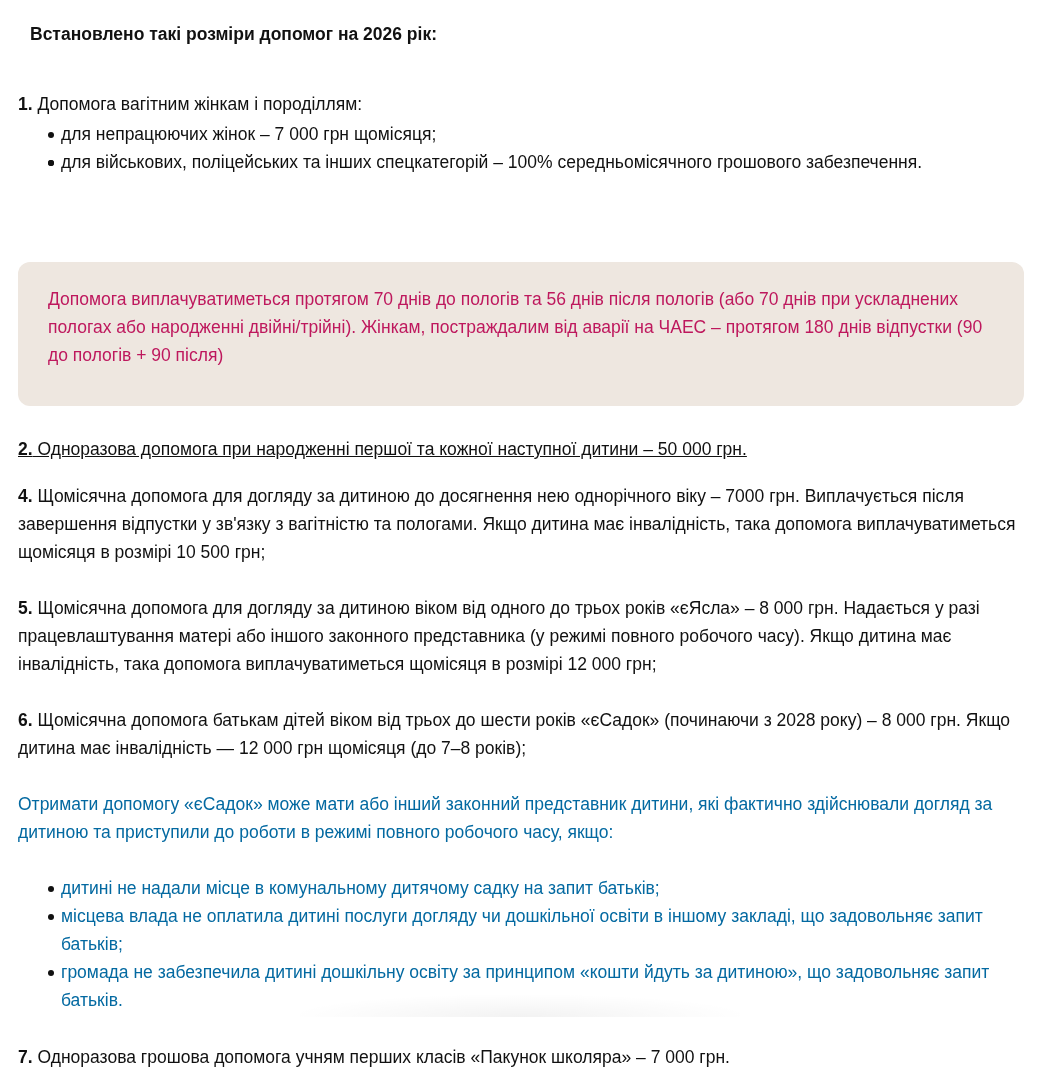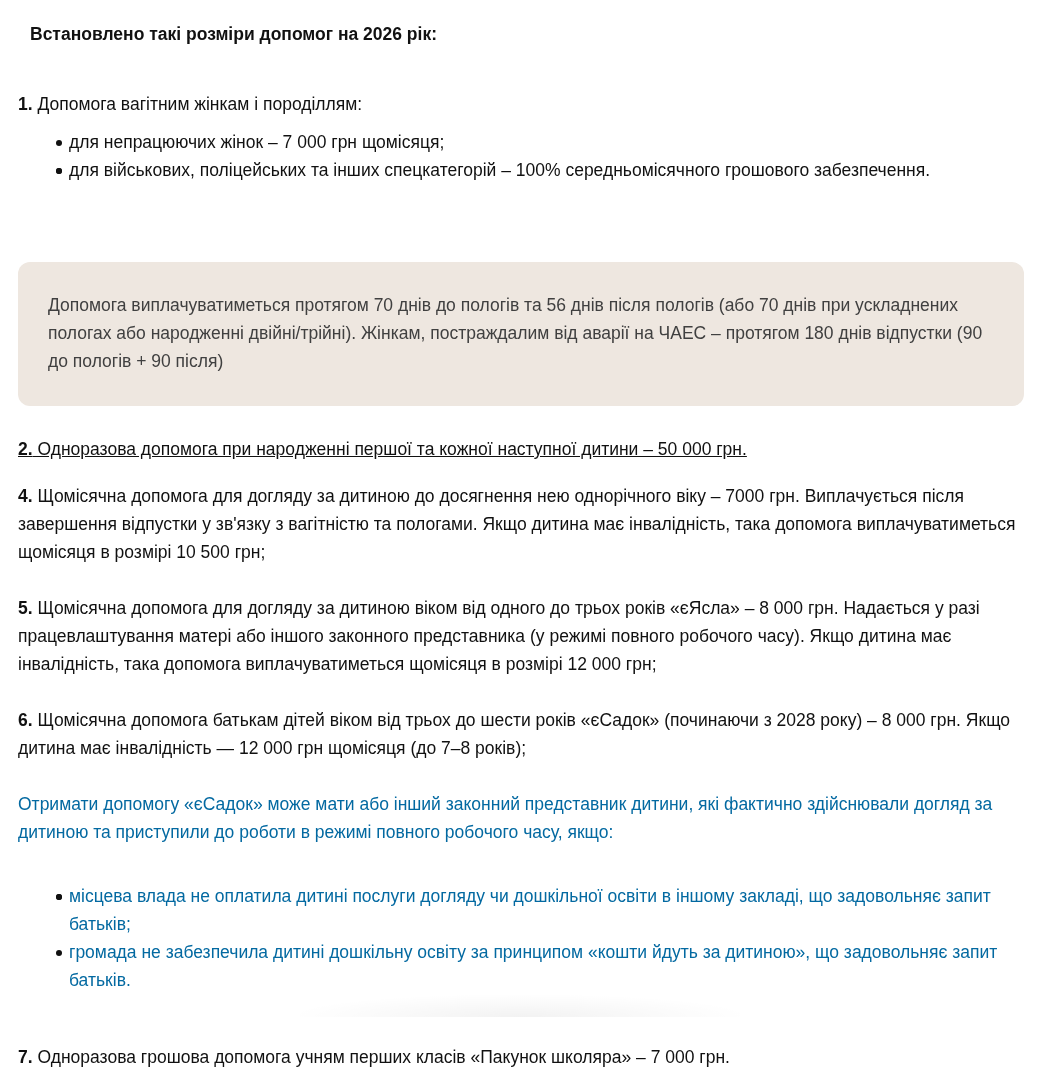--- a/index.html
+++ b/index.html
@@ -38,21 +38,21 @@
       line-height: 28px;
       margin: 0;
     }
     .para .num {
       font-weight: bold;
     }
     .bullets {
       position: absolute;
       left: 26px;
       width: 970px;
-      margin: 8px;
+      margin: 0;
       padding: 0;
       list-style: none;
     }
     .bullets li {
       position: relative;
       padding-left: 17px;
       line-height: 28px;
     }
     .bullets li .dot {
       position: absolute;
@@ -65,22 +65,22 @@
     }
     .callout {
       position: absolute;
       left: 0;
       top: 262px;
       width: 1006px;
       height: 144px;
       background: #eee7e0;
       border-radius: 12px;
       box-sizing: border-box;
-      padding: 29px 30px;
-      color: #404040;
+      padding: 23px 30px;
+      color: #be185d;
     }
     .callout p {
       margin: 0;
       line-height: 28px;
       width: 950px;
     }
     .soft {
       color: #0369a1;
     }
     .shadow-band {
@@ -136,20 +136,21 @@
 
   <p class="para" style="top:706px;">
     <span class="num">6.</span><span> Щомісячна допомога батькам дітей віком від трьох до шести років «єСадок» (починаючи з 2028 року) – 8 000 грн. Якщо дитина має інвалідність — 12 000 грн щомісяця (до 7–8 років);</span>
   </p>
 
   <p class="para soft" style="top:790px;">Отримати допомогу «єСадок» може мати або інший законний представник дитини, які фактично здійснювали догляд за дитиною та приступили до роботи в режимі повного робочого часу, якщо:</p>
 
   <ul class="bullets soft" style="top:874px;">
     <li>
       <span class="dot"></span>
+      <span>дитині не надали місце в комунальному дитячому садку на запит батьків;</span>
     </li>
     <li>
       <span class="dot"></span>
       <span>місцева влада не оплатила дитині послуги догляду чи дошкільної освіти в іншому закладі, що задовольняє запит батьків;</span>
     </li>
     <li>
       <span class="dot"></span>
       <span>громада не забезпечила дитині дошкільну освіту за принципом «кошти йдуть за дитиною», що задовольняє запит батьків.</span>
     </li>
   </ul>

